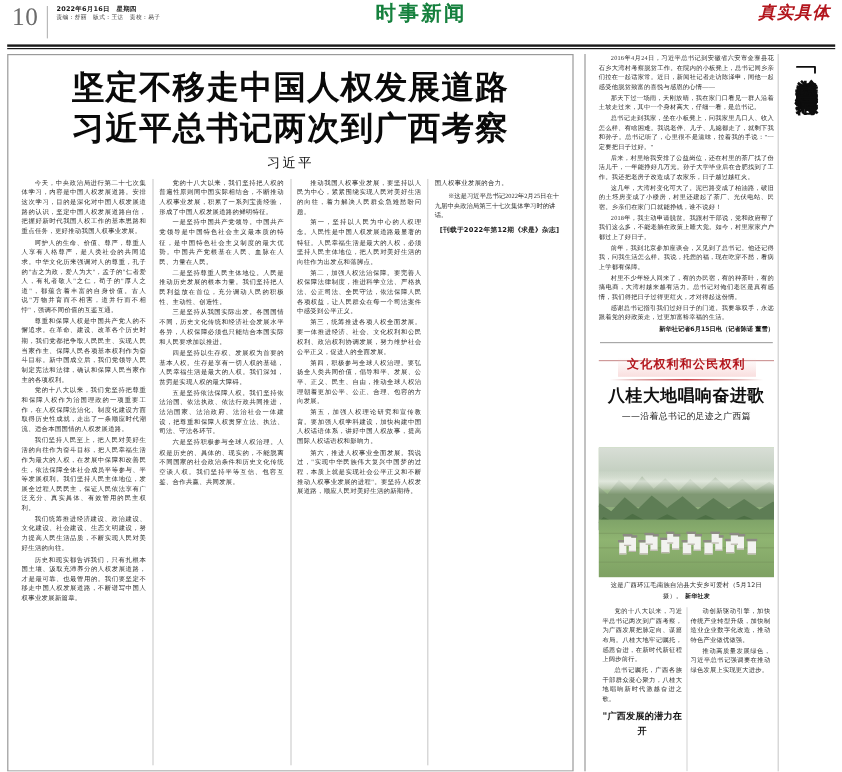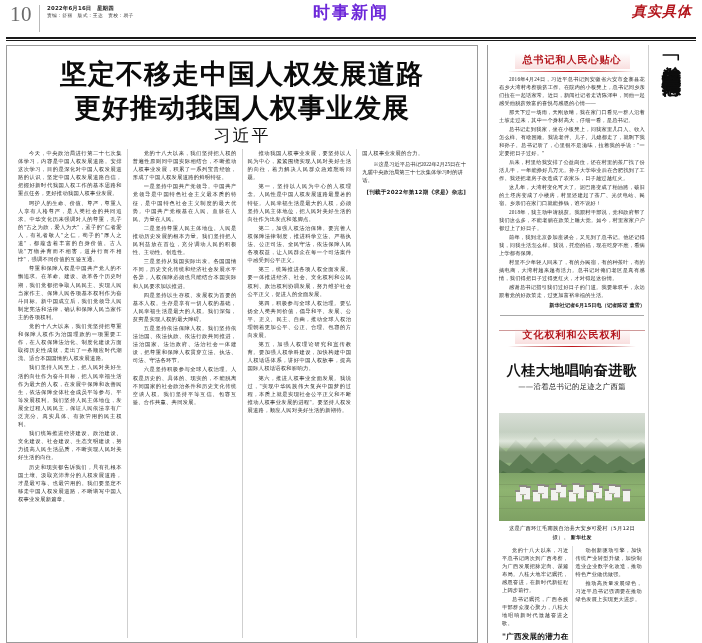--- a/index.html
+++ b/index.html
@@ -73,21 +73,21 @@
   .section-title {
     position: absolute;
     left: 0; right: 0;
     top: 2px;
     text-align: center;
     font-family: "DejaVu Sans", sans-serif;
     font-weight: bold;
     font-size: 17px;
     line-height: 20px;
     letter-spacing: 2px;
-    color: #6d28d9;
+    color: #15803d;
     pointer-events: none;
   }
   .brand {
     position: absolute;
     right: 4px;
     top: 3px;
     font-family: "Liberation Serif", serif;
     font-weight: bold;
     font-style: italic;
     font-size: 14px;
@@ -142,21 +142,21 @@
     font-size: 27px;
     line-height: 34px;
     letter-spacing: 1px;
     color: #0a0a0a;
     padding: 6px 0 2px 0;
   }
   .headline .l2 { display: block; }
   .byline {
     text-align: center;
     font-family: "Liberation Serif", serif;
-    font-size: 17px;
+    font-size: 11px;
     line-height: 18px;
     letter-spacing: 2px;
     color: #121212;
     padding-bottom: 4px;
   }
 
   
   .cols {
     display: flex;
     flex: 1;
@@ -259,21 +259,20 @@
 
   .sub-headline {
     text-align: center;
     font-family: "DejaVu Sans", sans-serif;
     font-weight: bold;
     font-size: 14px;
     line-height: 19px;
     letter-spacing: 0.5px;
     color: #0f0f0f;
     padding: 1px 0 1px 0;
-    margin-top: 10px;
   }
   .sub-sub {
     text-align: center;
     font-family: "DejaVu Sans", sans-serif;
     font-size: 7.4px;
     line-height: 12px;
     color: #242424;
     letter-spacing: 0.3px;
     padding-bottom: 20px;
   }
@@ -439,21 +438,21 @@
     <div class="brand">真实具体</div>
   </div>
   <div class="masthead-rule"></div>
   <div class="masthead-rule2"></div>
 
   <div class="content">
 
     <div class="left-zone">
       <div class="headline">
         <span>坚定不移走中国人权发展道路</span>
-        <span class="l2">更好推动我国人权事业发展</span>
+        <span class="l2">习近平总书记两次到广西考察</span>
       </div>
       <div class="byline">习近平</div>
 
       <div class="cols">
 
         <div class="col">
           <p class="ptext">今天，中央政治局进行第二十七次集体学习，内容是中国人权发展道路。安排这次学习，目的是深化对中国人权发展道路的认识，坚定中国人权发展道路自信，把握好新时代我国人权工作的基本思路和重点任务，更好推动我国人权事业发展。</p>
           <p class="ptext">呵护人的生命、价值、尊严，尊重人人享有人格尊严，是人类社会的共同追求。中华文化历来强调对人的尊重，孔子的"古之为政，爱人为大"，孟子的"仁者爱人，有礼者敬人"之仁，荀子的"厚人之道"，都蕴含着丰富的自身价值。古人说"万物并育而不相害，道并行而不相悖"，强调不同价值的互鉴互通。</p>
           <p class="ptext">尊重和保障人权是中国共产党人的不懈追求。在革命、建设、改革各个历史时期，我们党都把争取人民民主、实现人民当家作主、保障人民各项基本权利作为奋斗目标。新中国成立后，我们党领导人民制定宪法和法律，确认和保障人民当家作主的各项权利。</p>
           <p class="ptext">党的十八大以来，我们党坚持把尊重和保障人权作为治国理政的一项重要工作，在人权保障法治化、制度化建设方面取得历史性成就，走出了一条顺应时代潮流、适合本国国情的人权发展道路。</p>
@@ -491,23 +490,20 @@
       </div>
     </div>
 
     <div class="vrule"></div>
 
     <div class="right-zone">
       <div class="rz-inner">
 
         <div class="rz-main">
 
-          <div class="banner">
-            <span class="banner-text">总书记和人民心贴心</span>
-          </div>
 
           <div style="flex:0 0 auto;">
             <p class="rtext">2016年4月24日，习近平总书记到安徽省六安市金寨县花石乡大湾村考察脱贫工作。在院内的小板凳上，总书记同乡亲们拉在一起话家常。近日，新闻社记者走访陈泽申，同他一起感受他脱贫致富的喜悦与感恩的心情——</p>
             <p class="rtext">那天下过一场雨，天刚放晴，我在家门口看见一群人沿着土坡走过来，其中一个身材高大，仔细一看，是总书记。</p>
             <p class="rtext">总书记走到我家，坐在小板凳上，问我家里几口人、收入怎么样、有啥困难。我说老伴、儿子、儿媳都走了，就剩下我和孙子。总书记听了，心里很不是滋味，拉着我的手说："一定要把日子过好。"</p>
             <p class="rtext">后来，村里给我安排了公益岗位，还在村里的茶厂找了份活儿干，一年能挣好几万元。孙子大学毕业后在合肥找到了工作。我还把老房子改造成了农家乐，日子越过越红火。</p>
             <p class="rtext">这几年，大湾村变化可大了。泥巴路变成了柏油路，破旧的土坯房变成了小楼房，村里还建起了茶厂、光伏电站、民宿。乡亲们在家门口就能挣钱，谁不说好！</p>
             <p class="rtext">2018年，我主动申请脱贫。我跟村干部说，党和政府帮了我们这么多，不能老躺在政策上睡大觉。如今，村里家家户户都过上了好日子。</p>
             <p class="rtext">前年，我到北京参加座谈会，又见到了总书记。他还记得我，问我生活怎么样。我说，托您的福，现在吃穿不愁，看病上学都有保障。</p>
             <p class="rtext">村里不少年轻人回来了，有的办民宿，有的种茶叶，有的搞电商，大湾村越来越有活力。总书记对俺们老区是真有感情，我们得把日子过得更红火，才对得起这份情。</p>

